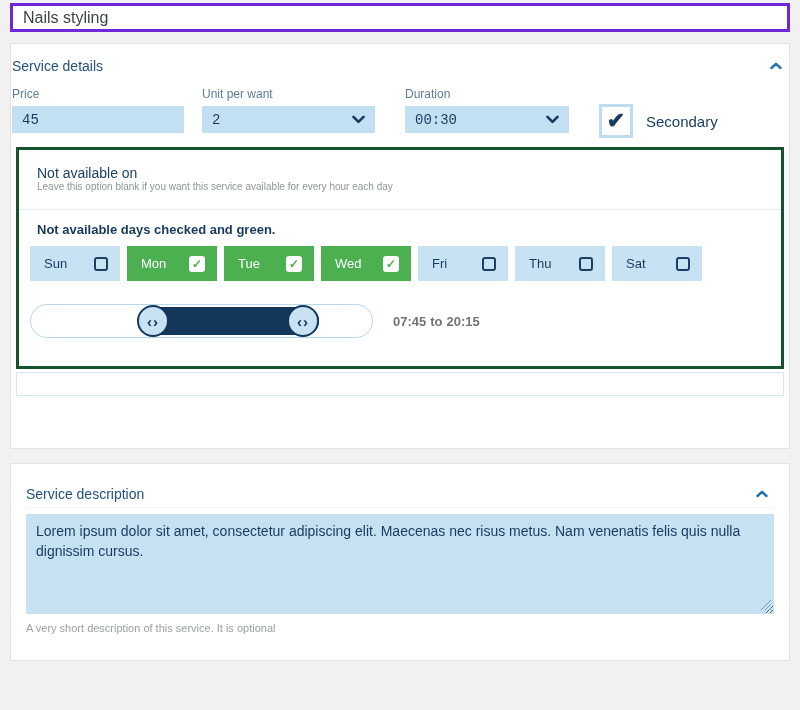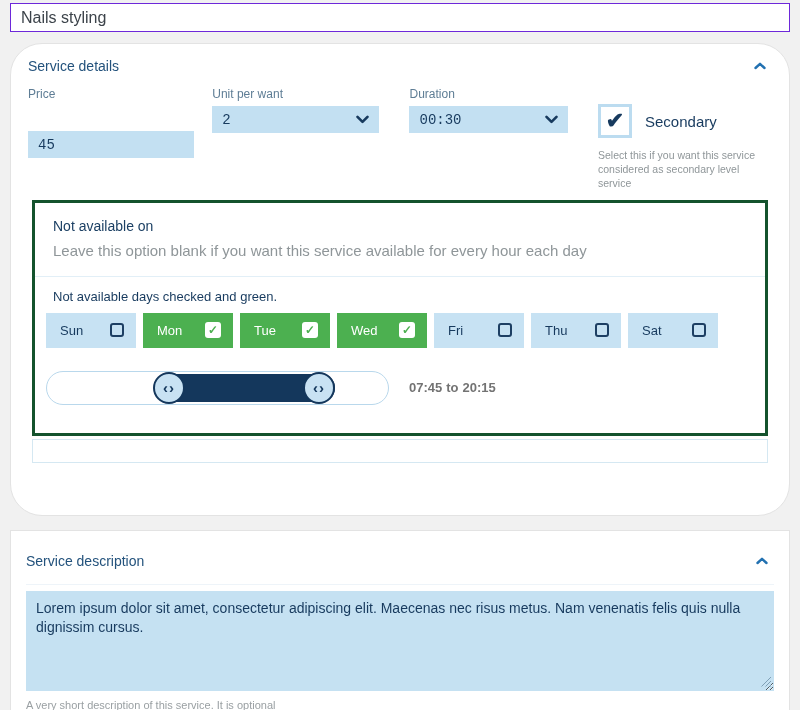--- a/index.html
+++ b/index.html
@@ -9,44 +9,44 @@
     font-family:"Liberation Sans", sans-serif;
     color:#173a5e;
     width:800px; height:710px;
     overflow:hidden;
   }
   .wrap { padding:3px 10px 0; }
 
   
   .title-input {
     width:100%; height:29px;
-    border:1px solid #6d28d9; background:#fff;
+    border:3px solid #6d28d9; background:#fff;
     font-family:"Liberation Sans", sans-serif;
     font-size:16px; color:#3c434a;
     padding:0 10px; outline:none; display:block;
   }
 
   
   .panel {
     background:#fff; border:1px solid #e3e3e3;
     margin-top:12px; position:relative;
   }
-  .panel-1 { margin-top:11px; padding:14px 17px 52px;border-radius:32px; }
+  .panel-1 { margin-top:11px; padding:14px 1px 52px; }
   .panel-2 { margin-top:14px; padding:22px 15px 26px; }
 
   .panel-heading {
     display:flex; justify-content:space-between; align-items:center;
     font-size:14px; color:#23527c;
   }
   .collapse-btn { cursor:pointer; background:none; border:none; padding:2px 6px; line-height:0; }
 
   
   .fields-row { display:flex; margin-top:13px; align-items:flex-start; }
   .field { display:flex; flex-direction:column; }
-  .field-price { width:172px; margin-right:18px;gap:25px; }
+  .field-price { width:172px; margin-right:18px; }
   .field-unit  { width:173px; margin-right:30px; }
   .field-duration { width:164px; margin-right:30px; }
   .field-label { font-size:12px; color:#5e7d95; margin-bottom:5px; }
   .text-input, .select-box {
     height:27px; background:#c3e0f2; border:none;
     font-family:Liberation Mono, monospace;
     font-size:14px; color:#173a5e; padding:0 10px; width:100%;
     outline:none;
   }
   .select-box {
@@ -66,23 +66,23 @@
   }
   .big-checkbox .mark { display:none; line-height:1; }
   .big-checkbox.checked .mark { display:block; }
   .secondary-label { font-size:15px; color:#173a5e; margin-left:13px; }
   .secondary-help { margin-top:10px; font-size:10.5px; line-height:1.35; color:#8f9699; }
 
   
   .nbox { margin:9px 4px 0; border:3px solid #14532d; }
   .nbox-header { padding:15px 18px 17px; }
   .nbox-title { font-size:14px; color:#1c4064; }
-  .nbox-help { margin-top:8px; font-size:15px; color:#8f9699; }
+  .nbox-help { margin-top:0; font-size:10px; color:#8f9699; }
   .nbox-body { border-top:1px solid #e2eff7; padding:12px 11px 28px; }
-  .days-label { font-size:13px; font-weight:normal; color:#173a5e; margin-left:7px; }
+  .days-label { font-size:13px; font-weight:bold; color:#173a5e; margin-left:7px; }
 
   .days-row { display:flex; margin-top:9px; }
   .day-box {
     width:90px; height:35px; margin-right:7px;
     background:#c7e2f3; color:#173a5e;
     display:flex; align-items:center; justify-content:space-between;
     padding:0 12px 0 14px; font-size:13px; cursor:pointer;
   }
   .day-box.checked { background:#4cb050; color:#ffffff; }
   .day-cb {
@@ -114,21 +114,21 @@
     letter-spacing:1px; cursor:ew-resize; z-index:2; line-height:1;
   }
   .handle-left  { left:106px; }
   .handle-right { left:256px; }
   .time-label { margin-left:20px; font-size:13px; font-weight:bold; color:#737373; }
   .time-label .sep { margin:0 4px; }
 
   .empty-strip { margin:3px 4px 0; border:1px solid #d5e8f2; height:24px; background:#fff; }
 
   
-  .desc-heading { padding-bottom:15px; border-bottom:1px solid #eef4f9;justify-content:space-between; }
+  .desc-heading { padding-bottom:5px; border-bottom:1px solid #eef4f9;justify-content:space-between; }
   .ta-wrap { position:relative; margin-top:6px; }
   .desc-textarea {
     width:100%; height:100px; background:#c5e1f2; border:none; resize:vertical;
     font-family:"Liberation Sans", sans-serif;
     font-size:14px; color:#173a5e; padding:8px 10px; outline:none; display:block;
     line-height:1.4;
   }
   .resize-corner {
     position:absolute; right:3px; bottom:4px; width:11px; height:11px;
     background:repeating-linear-gradient(135deg, transparent 0 2px, #7f9fb6 2px 3px);
@@ -188,21 +188,20 @@
         </div>
       </div>
 
       <div class="secondary-block">
         <div class="secondary-row">
           <span class="big-checkbox checked" id="secondary-cb">
             <span class="mark">✔</span>
           </span>
           <span class="secondary-label">Secondary</span>
         </div>
-        <div class="secondary-help">Select this if you want this service considered as secondary level service</div>
       </div>
     </div>
 
     <div class="nbox">
       <div class="nbox-header">
         <div class="nbox-title">Not available on</div>
         <div class="nbox-help">Leave this option blank if you want this service available for every hour each day</div>
       </div>
       <div class="nbox-body">
         <div class="days-label">Not available days checked and green.</div>

